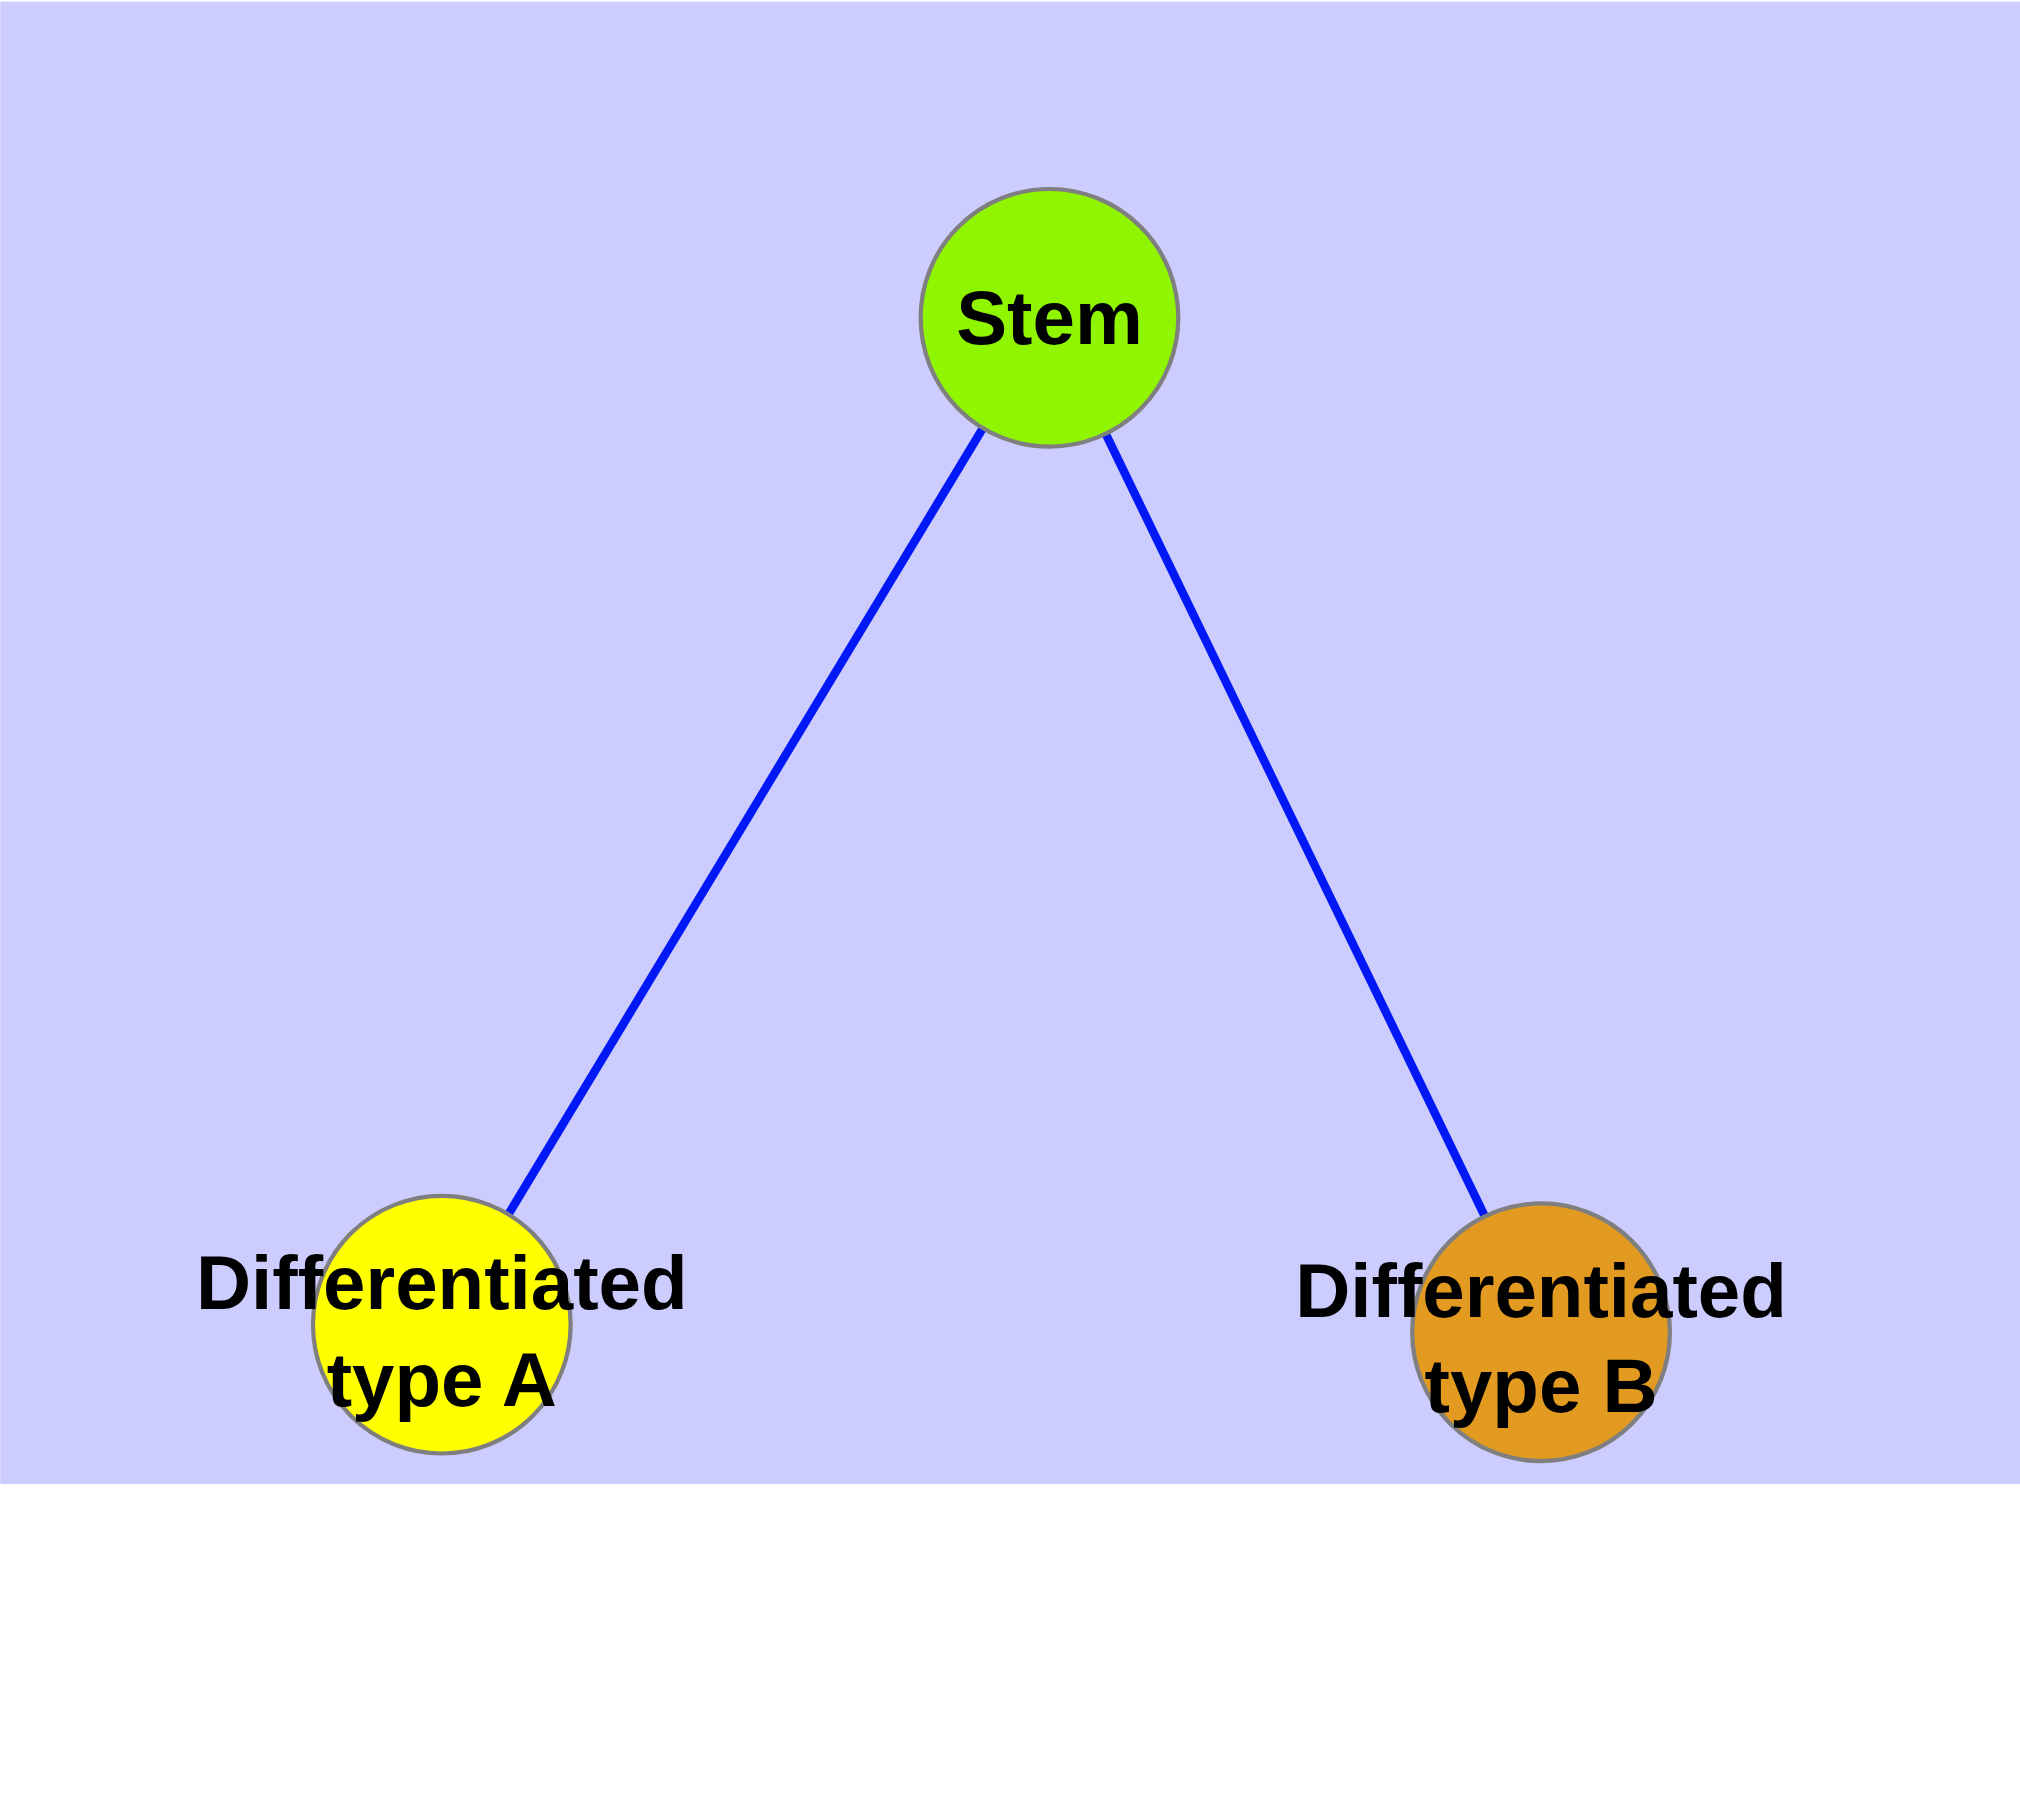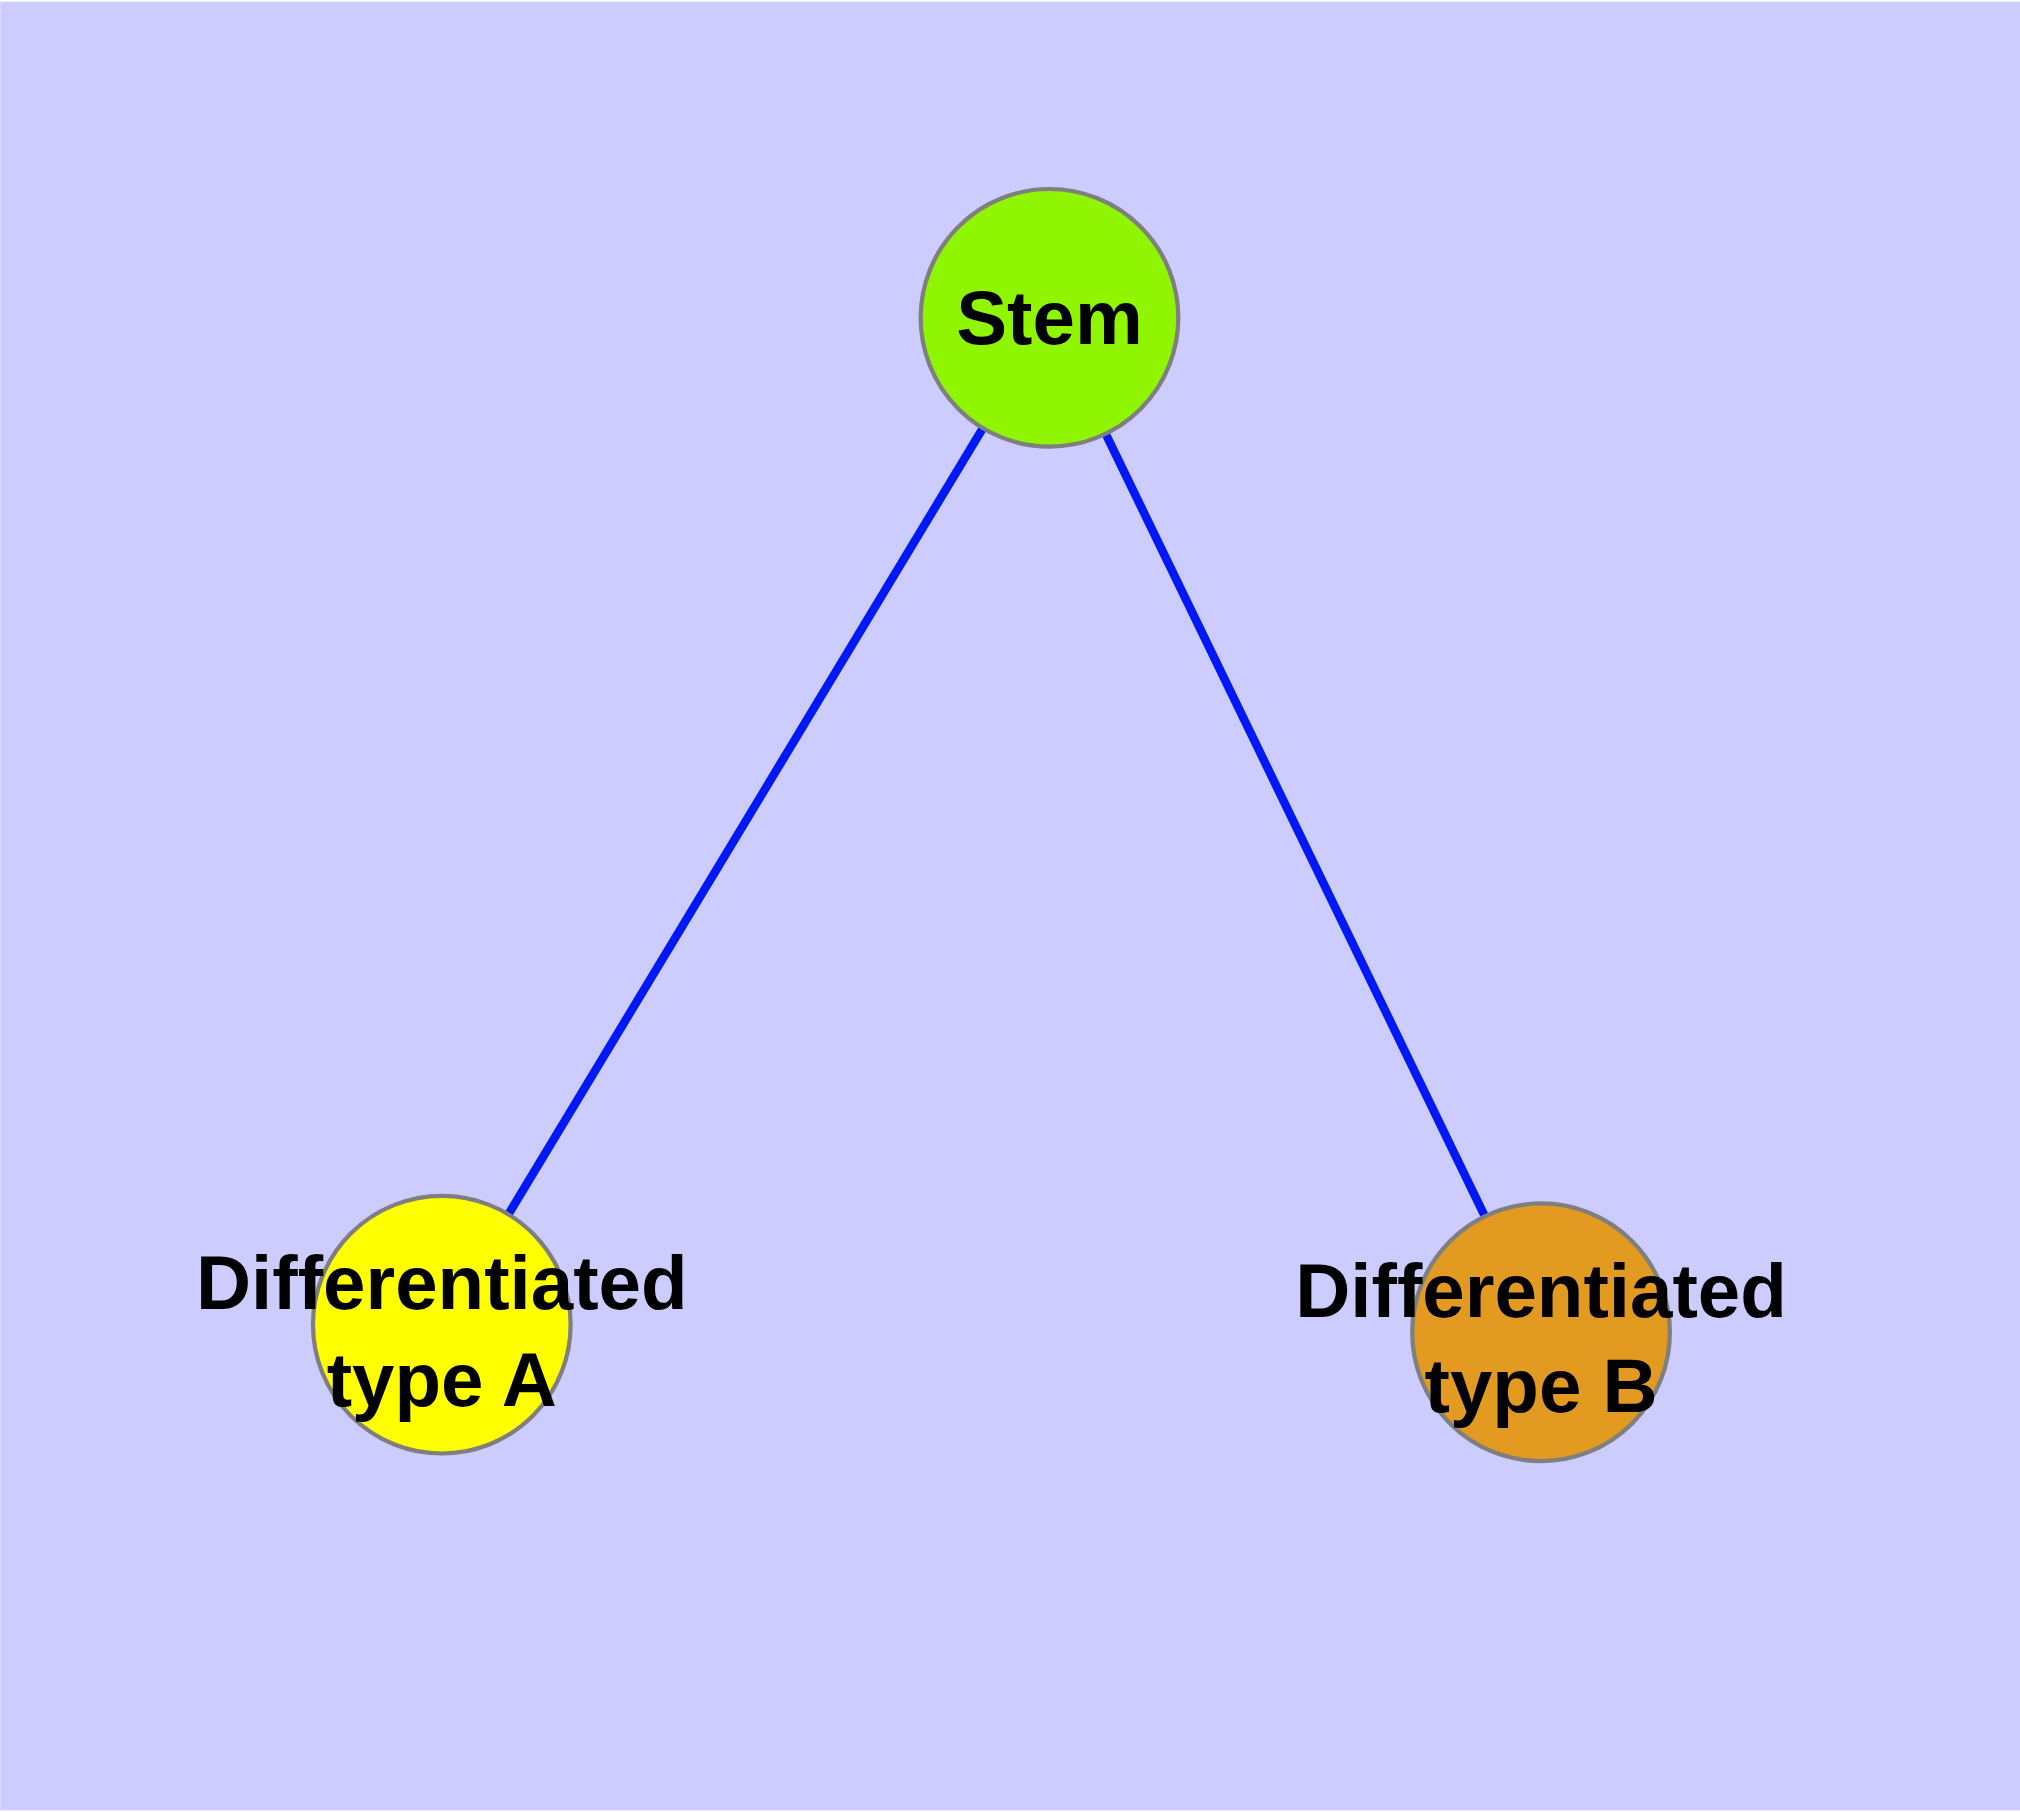--- a/index.html
+++ b/index.html
@@ -3,21 +3,21 @@
 <meta charset="utf-8">
 <style>
   html, body {
     margin: 0;
     padding: 0;
     background: #ffffff;
   }
   .canvas {
     position: relative;
     width: 2021px;
-    height: 1812px;
+    height: 1484px;
     overflow: hidden;
     font-family: "Liberation Sans", sans-serif;
   }
   svg {
     display: block;
   }
   .node-label {
     font-family: "Liberation Sans", sans-serif;
     font-weight: bold;
     font-size: 90px;

